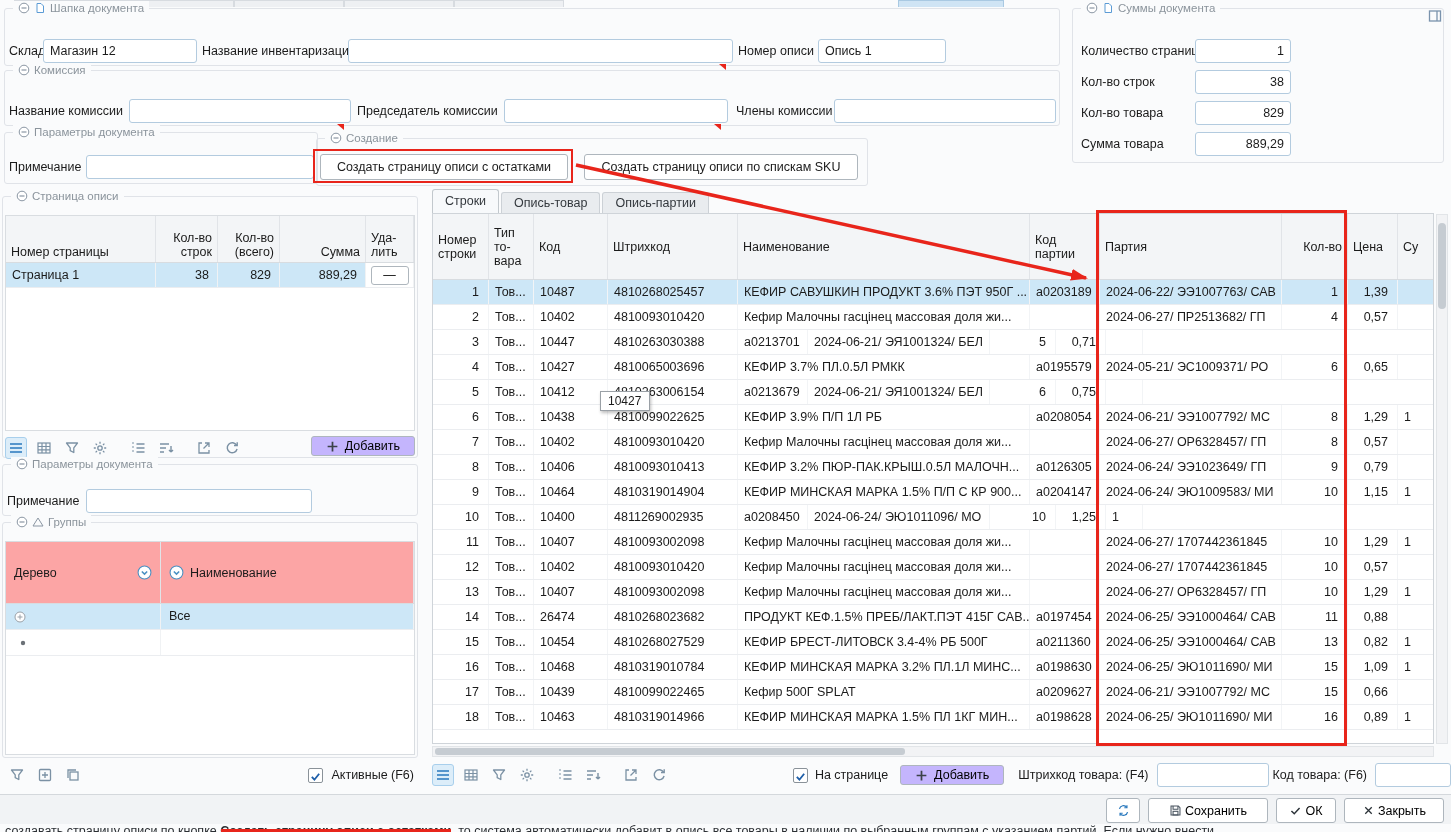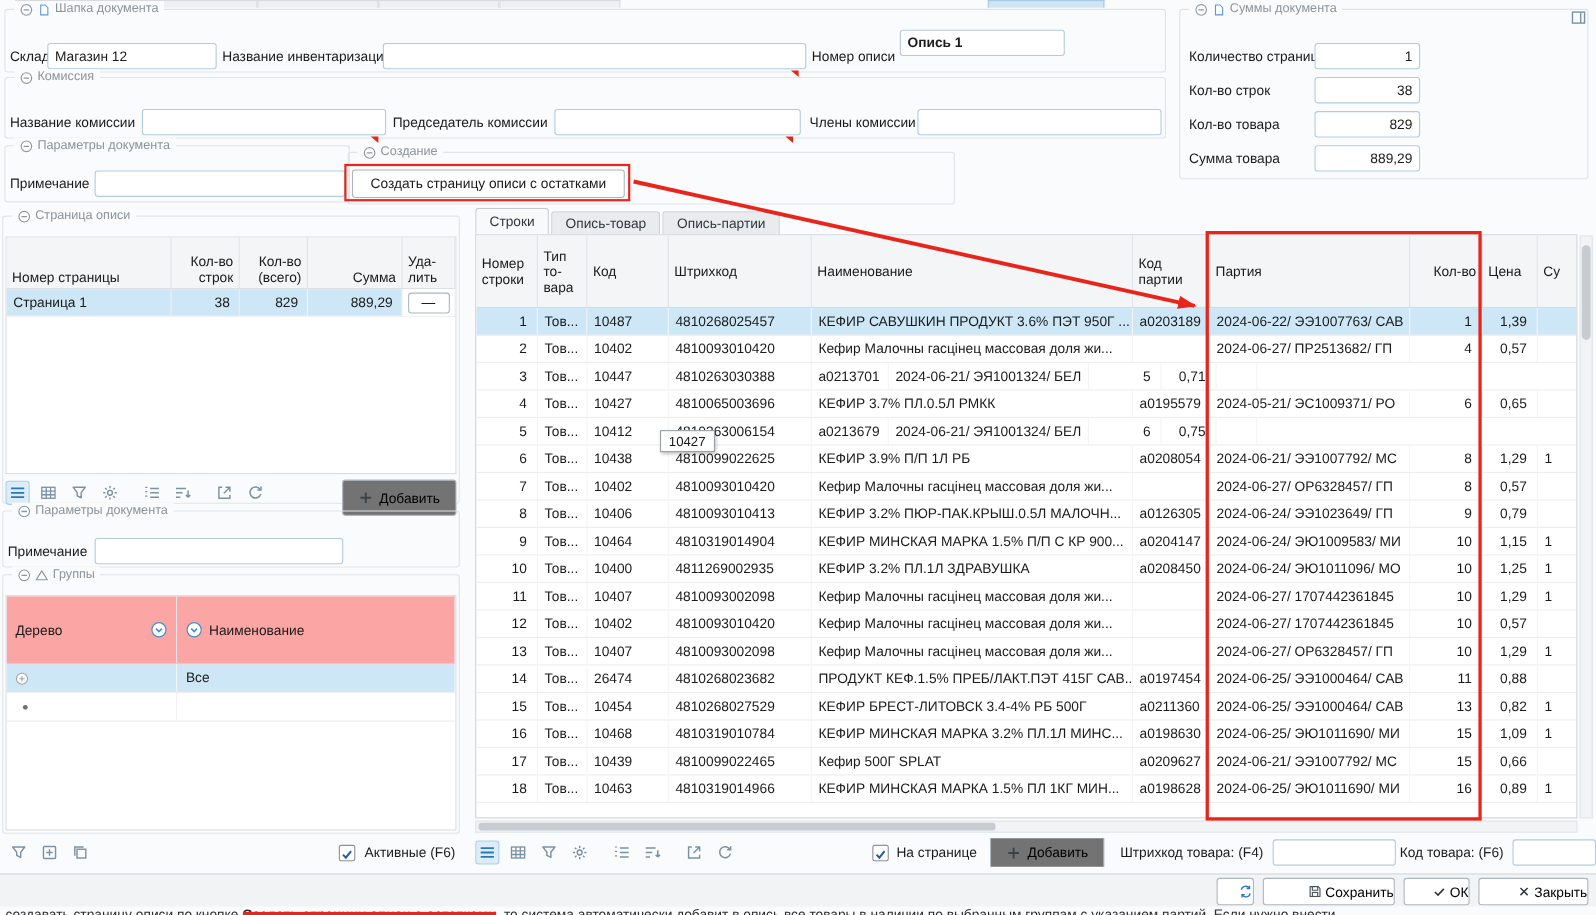--- a/index.html
+++ b/index.html
@@ -7,31 +7,31 @@
   body{font-family:"Liberation Sans",sans-serif;font-size:12.5px;color:#1b1b1b;background:#fff}
   .page{position:relative;width:1451px;height:832px;background:#fafbfc;overflow:hidden}
 
   
   .topstrip{position:absolute;left:0;top:0;width:100%;height:6px}
   .tts{position:absolute;top:0;height:7px;width:110px;background:#eef0f3;border:1px solid #d7dbe0;border-bottom:none}
   .tts.blue{background:#cfe4f4;border-color:#a9c9e2}
 
   
   .gbox{position:absolute;border:1px solid #e0e3e8;border-radius:3px}
-  .gtitle{position:absolute;top:-8px;left:8px;background:#fafbfc;padding:0 5px;color:#8b949c;font-size:11.5px;display:flex;align-items:flex-end;gap:4px;line-height:14px;white-space:nowrap}
+  .gtitle{position:absolute;top:-8px;left:8px;background:#fafbfc;padding:0 5px;color:#8b949c;font-size:11.5px;display:flex;align-items:center;gap:4px;line-height:14px;white-space:nowrap}
   .gi{display:inline-flex;width:12px;height:12px}
   .gi svg{width:12px;height:12px}
 
   .lbl{position:absolute;line-height:24px;white-space:nowrap}
   .tb{position:absolute;height:24px;border:1px solid #b3cbdf;border-radius:3px;background:#fff;padding:0 6px;font:inherit;color:#1b1b1b;outline:none}
   .tb.tr{text-align:right}
   .req{position:absolute;width:0;height:0;border-left:7px solid transparent;border-top:6px solid #e8251b}
 
   .btn{position:absolute;height:26px;border:1px solid #aeb6bd;border-radius:3px;background:#fff;font:inherit;color:#1b1b1b;display:flex;align-items:center;justify-content:center;gap:6px;padding:0 10px;white-space:nowrap;cursor:default}
-  .addbtn{height:33px;border:1px solid #aeb6bd;border-radius:3px;background:#737373;font:inherit;display:inline-flex;align-items:center;gap:6px;padding:0 14px;white-space:nowrap}
+  .addbtn{height:20px;border:1px solid #aeb6bd;border-radius:3px;background:#c4b5fd;font:inherit;display:inline-flex;align-items:center;gap:6px;padding:0 14px;white-space:nowrap}
   .bi{display:inline-flex;width:13px;height:13px}
   .bi svg{width:13px;height:13px}
   .bi.blue{color:#2878bd}
 
   
   .tools{display:flex;align-items:center;gap:6px}
   .tbi{width:22px;height:22px;display:inline-flex;align-items:center;justify-content:center;border-radius:3px;color:#7b91a4;border:1px solid transparent}
   .tbi svg{width:16px;height:16px}
   .tbi.act{background:#dcedf9;border-color:#a8cfec;color:#2878bd}
   .tools .tbi:nth-child(5){margin-left:10px}
@@ -94,21 +94,21 @@
   .hthumb{position:absolute;left:2px;top:1px;width:470px;height:7px;background:#c6ccd2;border-radius:3px}
 
   
   .left-footer{position:absolute;left:2px;top:762px;width:416px;height:26px;display:flex;align-items:center;gap:8px;padding:0 4px}
   .left-footer .sp{flex:1}
   .main-footer{position:absolute;left:432px;top:762px;width:1019px;height:26px;display:flex;align-items:center;overflow:hidden}
   .cb-label{white-space:nowrap}
 
   
   .bottombar{position:absolute;left:0;top:794px;width:1451px;height:30px;background:#f1f3f5;border-top:1px solid #d4d8dc}
-  .bbtn{position:absolute;top:3px;height:25px;border:1px solid #aeb6bd;border-radius:3px;background:#fff;font:inherit;display:flex;align-items:center;justify-content:flex-end;gap:3px;white-space:nowrap}
+  .bbtn{position:absolute;top:3px;height:25px;border:1px solid #aeb6bd;border-radius:3px;background:#fff;font:inherit;display:flex;align-items:center;justify-content:center;gap:3px;white-space:nowrap}
 
   .help{position:absolute;left:5px;top:824px;width:1442px;height:8px;overflow:hidden;white-space:nowrap;color:#2b2f33}
   .hb{font-weight:bold}
 
   
   .rbox{position:absolute;border:3px solid #e8251b;z-index:40;pointer-events:none}
   .arrow{position:absolute;left:0;top:0;z-index:41;pointer-events:none}
   .red-underline{position:absolute;left:221px;top:829px;width:230px;height:3px;background:#e8251b;z-index:42}
 
   .panel-ico{position:absolute;left:1427px;top:8px;width:16px;height:16px;display:inline-flex}
@@ -151,21 +151,21 @@
           </svg>
         </span>
       <span>Шапка документа</span>
     </div>
     <span class="lbl" style="left:4px;top:30px">Склад</span>
     <input class="tb" style="left: 38px; top: 30px; width: 154px;" value="Магазин 12">
     <span class="lbl" style="left:197px;top:30px">Название инвентаризации</span>
     <input class="tb" style="left: 343px; top: 30px; width: 385px;" value="">
     <span class="req" style="left:714px;top:55px"></span>
     <span class="lbl" style="left:733px;top:30px">Номер описи</span>
-    <input class="tb" style="left: 813px; top: 18px; width: 150px; font-weight: bold;" value="Опись 1">
+    <input class="tb" style="left: 813px; top: 30px; width: 128px;" value="Опись 1">
   </div>
 
   <div class="gbox" style="left:4px;top:70px;width:1056px;height:56px">
     <div class="gtitle">
       <span class="gi">
           <svg viewBox="0 0 12 12">
             <circle cx="6" cy="6" r="4.8" fill="#fff" stroke="#8a96a3"></circle>
             <path d="M3.5 6h5" stroke="#8a96a3" stroke-width="1.2"></path>
           </svg>
         </span>
@@ -199,20 +199,21 @@
     <div class="gtitle">
       <span class="gi">
           <svg viewBox="0 0 12 12">
             <circle cx="6" cy="6" r="4.8" fill="#fff" stroke="#8a96a3"></circle>
             <path d="M3.5 6h5" stroke="#8a96a3" stroke-width="1.2"></path>
           </svg>
         </span>
       <span>Создание</span>
     </div>
     <button class="btn" style="left:3px;top:15px;width:248px">Создать страницу описи с остатками</button>
+    <button class="btn" style="left:267px;top:15px;width:274px">Создать страницу описи по спискам SKU</button>
   </div>
 
   <div class="gbox" style="left:1072px;top:8px;width:372px;height:155px">
     <div class="gtitle">
       <span class="gi">
           <svg viewBox="0 0 12 12">
             <circle cx="6" cy="6" r="4.8" fill="#fff" stroke="#8a96a3"></circle>
             <path d="M3.5 6h5" stroke="#8a96a3" stroke-width="1.2"></path>
           </svg>
         </span>
@@ -564,21 +565,20 @@
           <div class="mc mc6">2024-06-24/ ЭЮ1009583/ МИ</div>
           <div class="mc mc7 num">10</div>
           <div class="mc mc8 num">1,15</div>
           <div class="mc mc9">1</div>
         </div>
         <div class="mrow">
           <div class="mc mc0 num">10</div>
           <div class="mc mc1">Тов...</div>
           <div class="mc mc2">10400</div>
           <div class="mc mc3">4811269002935</div>
-          <div class="mc mc4">КЕФИР 3.2% ПЛ.1Л ЗДРАВУШКА</div>
           <div class="mc mc5">a0208450</div>
           <div class="mc mc6">2024-06-24/ ЭЮ1011096/ МО</div>
           <div class="mc mc7 num">10</div>
           <div class="mc mc8 num">1,25</div>
           <div class="mc mc9">1</div>
         </div>
         <div class="mrow">
           <div class="mc mc0 num">11</div>
           <div class="mc mc1">Тов...</div>
           <div class="mc mc2">10407</div>

